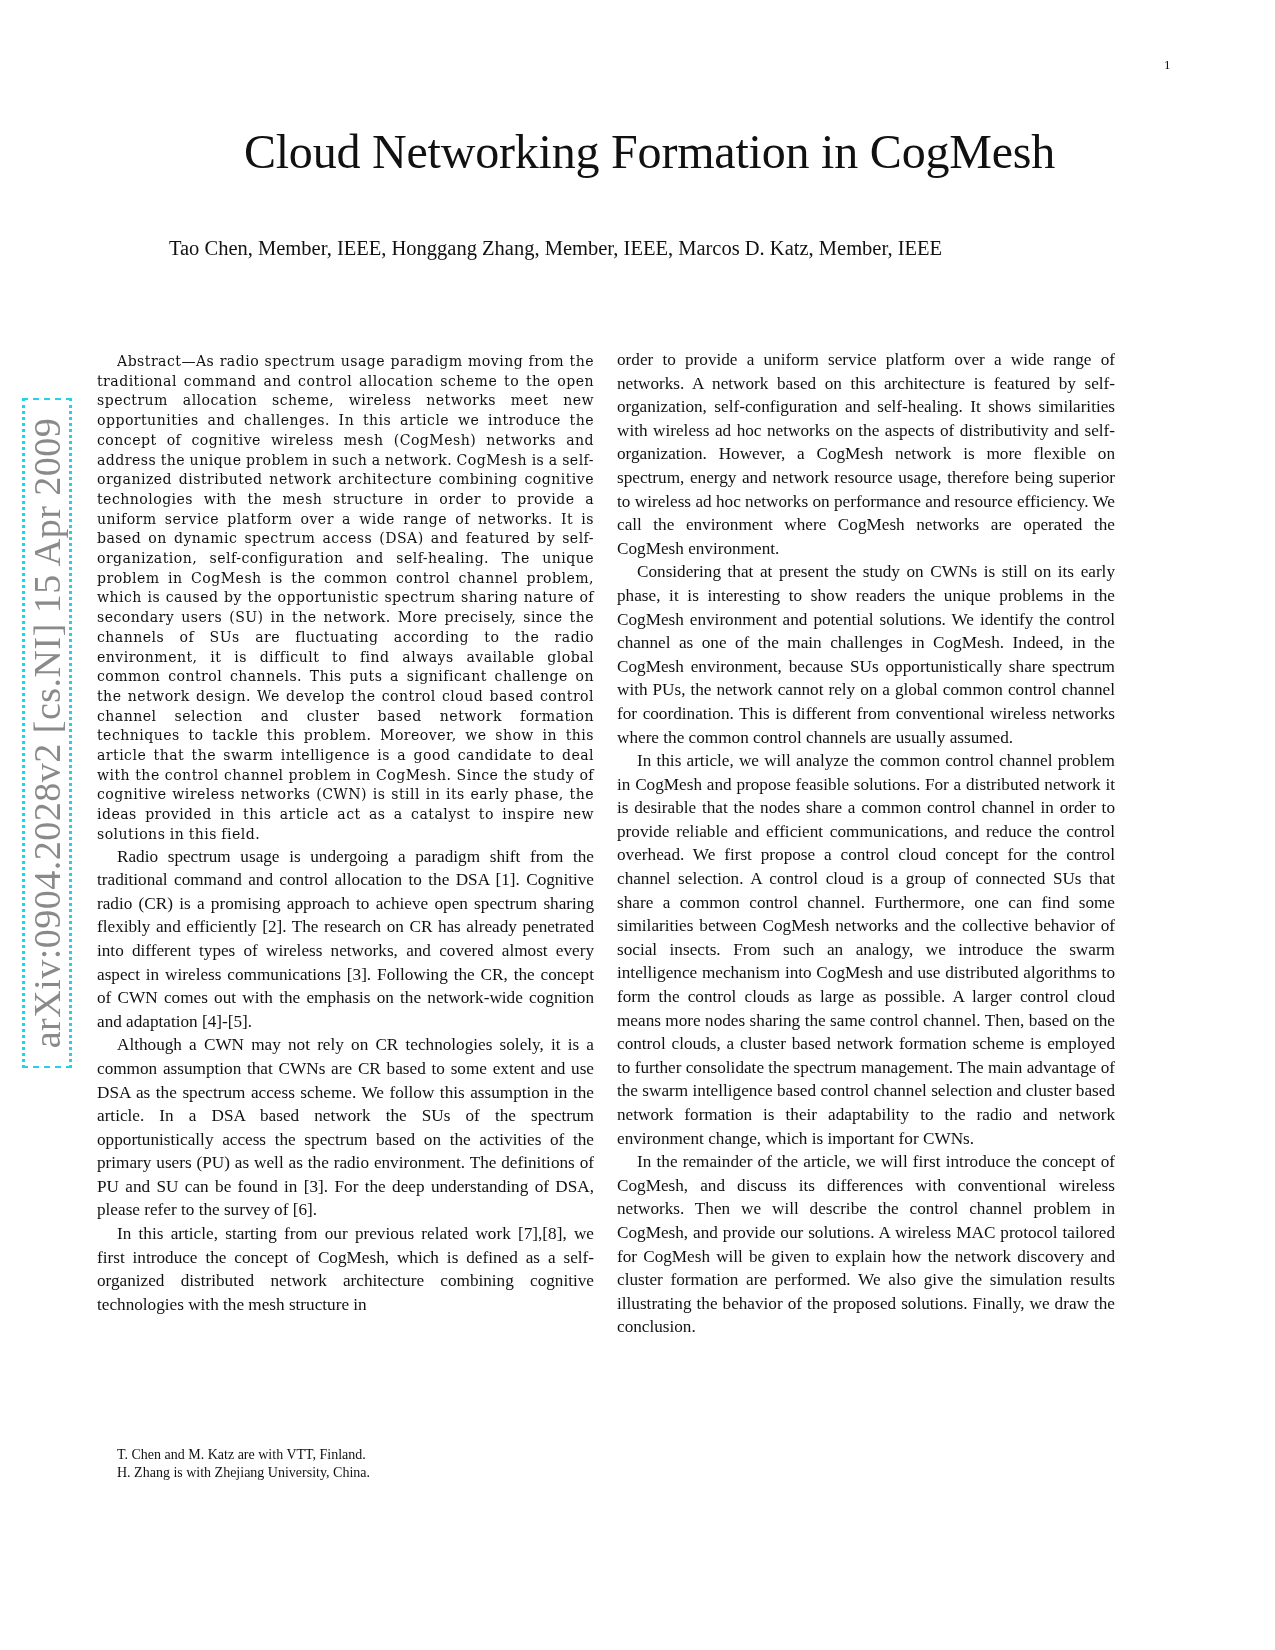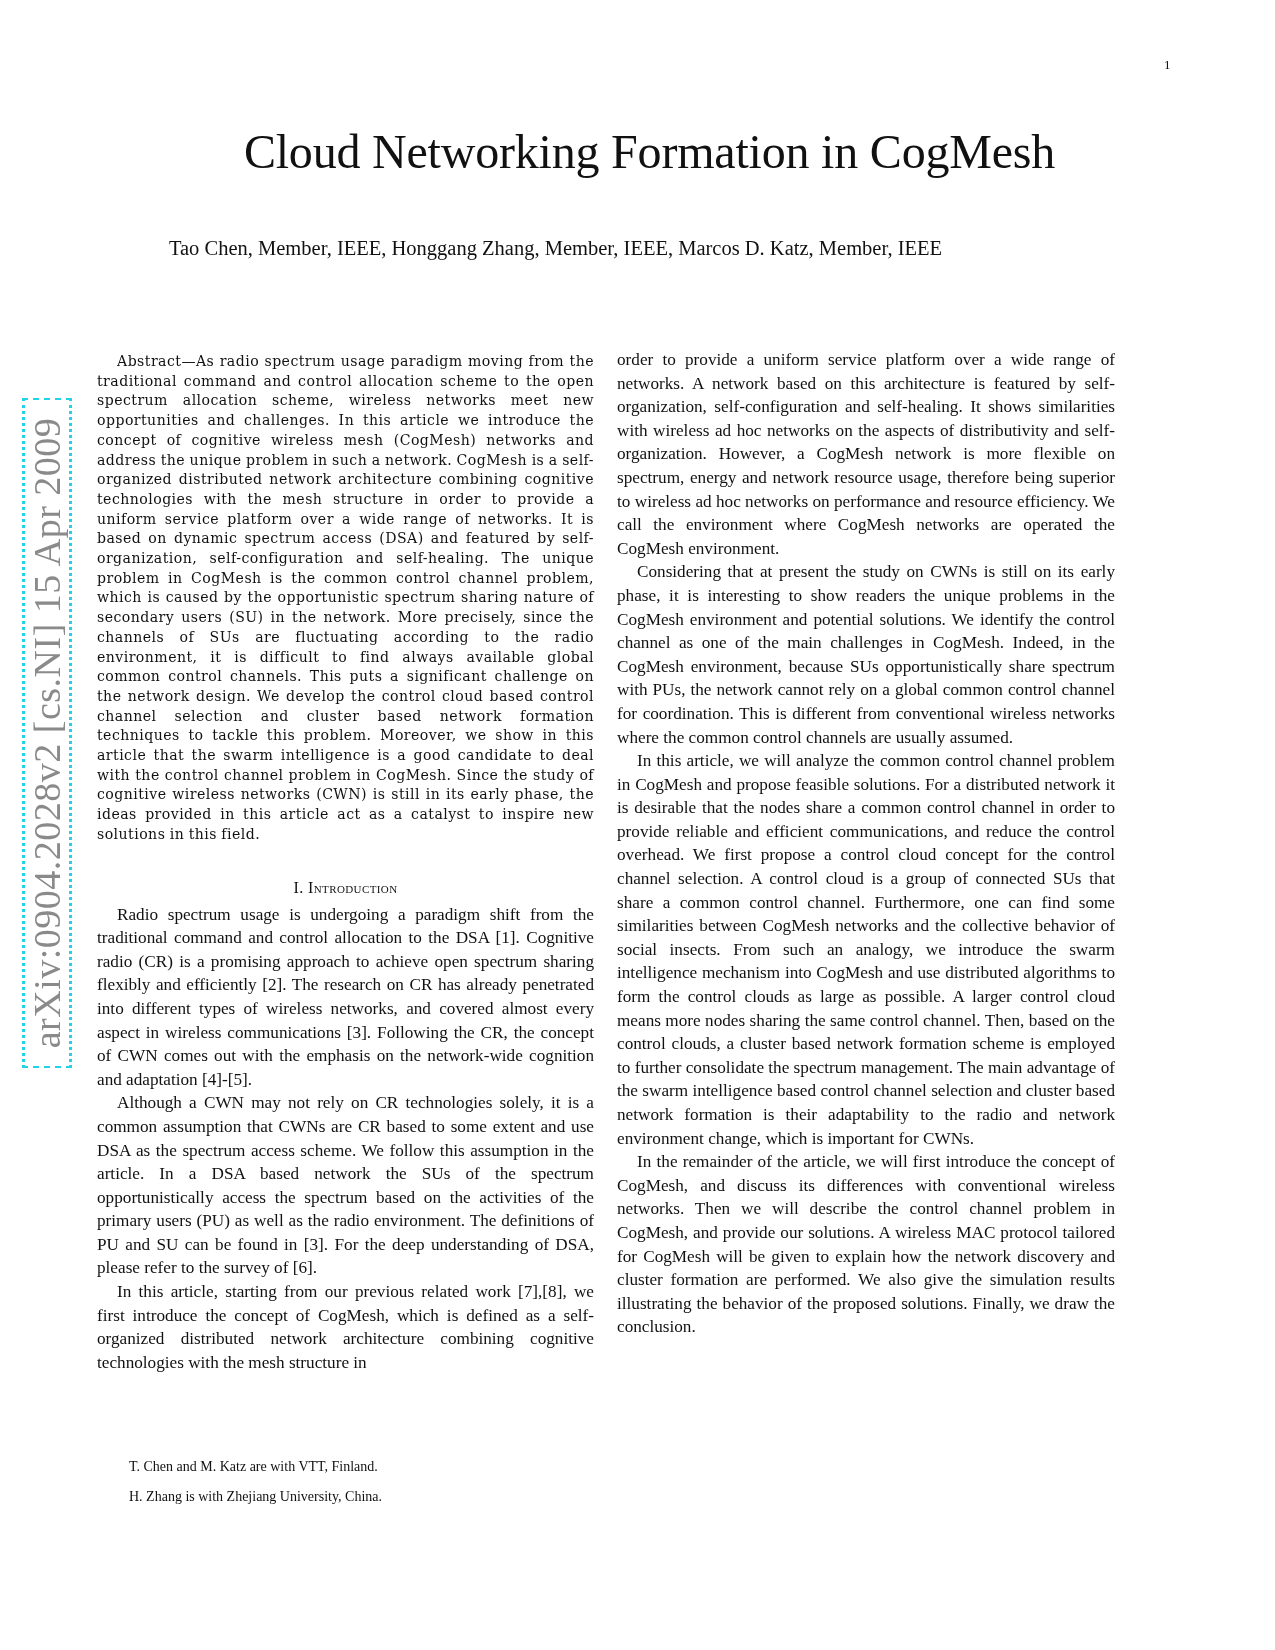--- a/index.html
+++ b/index.html
@@ -40,44 +40,40 @@
   }
   .section-heading .sc { font-variant: small-caps; }
   .para {
     font-size: 17.2px; line-height: 23.6px; text-align: justify; margin: 0; text-indent: 20px;
     hyphens: manual;
   }
   .first-right { text-indent: 0; }
   .footnotes {
     position: absolute; left: 117px; top: 1446px; font-size: 14px; line-height: 18px;
   }
-  .footnotes div { margin: 12px; }
+  .footnotes div { margin: 0; }
 </style>
 </head>
 <body>
 
 <div class="page-number">1</div>
 
 <h1 class="title">
   <span>Cloud Networking Formation in CogMesh</span><br>
 </h1>
 
 <div class="authors">Tao Chen, Member, IEEE, Honggang Zhang, Member, IEEE, Marcos D. Katz, Member, IEEE</div>
 
 <div class="arxiv-stamp">
   <span>arXiv:0904.2028v2  [cs.NI]  15 Apr 2009</span>
 </div>
 
 <div class="col-left">
   <p class="abstract"><span>Abstract—</span><span>As radio spectrum usage paradigm moving from the traditional command and control allocation scheme to the open spectrum allocation scheme, wireless networks meet new opportunities and challenges. In this article we introduce the concept of cognitive wireless mesh (CogMesh) networks and address the unique problem in such a network. CogMesh is a self-organized distributed network architecture combining cognitive technologies with the mesh structure in order to provide a uniform service platform over a wide range of networks. It is based on dynamic spectrum access (DSA) and featured by self-organization, self-configuration and self-healing. The unique problem in CogMesh is the common control channel problem, which is caused by the opportunistic spectrum sharing nature of secondary users (SU) in the network. More precisely, since the channels of SUs are fluctuating according to the radio environment, it is difficult to find always available global common control channels. This puts a significant challenge on the network design. We develop the control cloud based control channel selection and cluster based network formation techniques to tackle this problem. Moreover, we show in this article that the swarm intelligence is a good candidate to deal with the control channel problem in CogMesh. Since the study of cognitive wireless networks (CWN) is still in its early phase, the ideas provided in this article act as a catalyst to inspire new solutions in this field.</span></p>
 
-  <h2 class="section-heading">
-    <span>I.</span>
-    <span class="sc">Introduction</span>
-  </h2>
 
   <p class="para">Radio spectrum usage is undergoing a paradigm shift from the traditional command and control allocation to the DSA [1]. Cognitive radio (CR) is a promising approach to achieve open spectrum sharing flexibly and efficiently [2]. The re­search on CR has already penetrated into different types of wireless networks, and covered almost every aspect in wireless communications [3]. Following the CR, the concept of CWN comes out with the emphasis on the network-wide cognition and adaptation [4]-[5].</p>
   <p class="para">Although a CWN may not rely on CR technologies solely, it is a common assumption that CWNs are CR based to some extent and use DSA as the spectrum access scheme. We follow this assumption in the article. In a DSA based network the SUs of the spectrum opportunistically access the spectrum based on the activities of the primary users (PU) as well as the radio environment. The definitions of PU and SU can be found in [3]. For the deep understanding of DSA, please refer to the survey of [6].</p>
   <p class="para">In this article, starting from our previous related work [7],[8], we first introduce the concept of CogMesh, which is defined as a self-organized distributed network architecture combining cognitive technologies with the mesh structure in</p>
 </div>
 
 <div class="col-right">
   <p class="para first-right">order to provide a uniform service platform over a wide range of networks. A network based on this architecture is featured by self-organization, self-configuration and self-healing. It shows similarities with wireless ad hoc networks on the aspects of distributivity and self-organization. However, a CogMesh network is more flexible on spectrum, energy and network resource usage, therefore being superior to wireless ad hoc networks on performance and resource efficiency. We call the environment where CogMesh networks are operated the CogMesh environment.</p>
   <p class="para">Considering that at present the study on CWNs is still on its early phase, it is interesting to show readers the unique problems in the CogMesh environment and potential solutions. We identify the control channel as one of the main challenges in CogMesh. Indeed, in the CogMesh environment, because SUs opportunistically share spectrum with PUs, the network cannot rely on a global common control channel for coordi­nation. This is different from conventional wireless networks where the common control channels are usually assumed.</p>
   <p class="para">In this article, we will analyze the common control channel problem in CogMesh and propose feasible solutions. For a distributed network it is desirable that the nodes share a common control channel in order to provide reliable and efficient communications, and reduce the control overhead. We first propose a control cloud concept for the control channel selection. A control cloud is a group of connected SUs that share a common control channel. Furthermore, one can find some similarities between CogMesh networks and the collective behavior of social insects. From such an analogy, we introduce the swarm intelligence mechanism into CogMesh and use distributed algorithms to form the control clouds as large as possible. A larger control cloud means more nodes sharing the same control channel. Then, based on the control clouds, a cluster based network formation scheme is employed to further consolidate the spectrum management. The main advantage of the swarm intelligence based control channel selection and cluster based network formation is their adaptability to the radio and network environment change, which is important for CWNs.</p>

